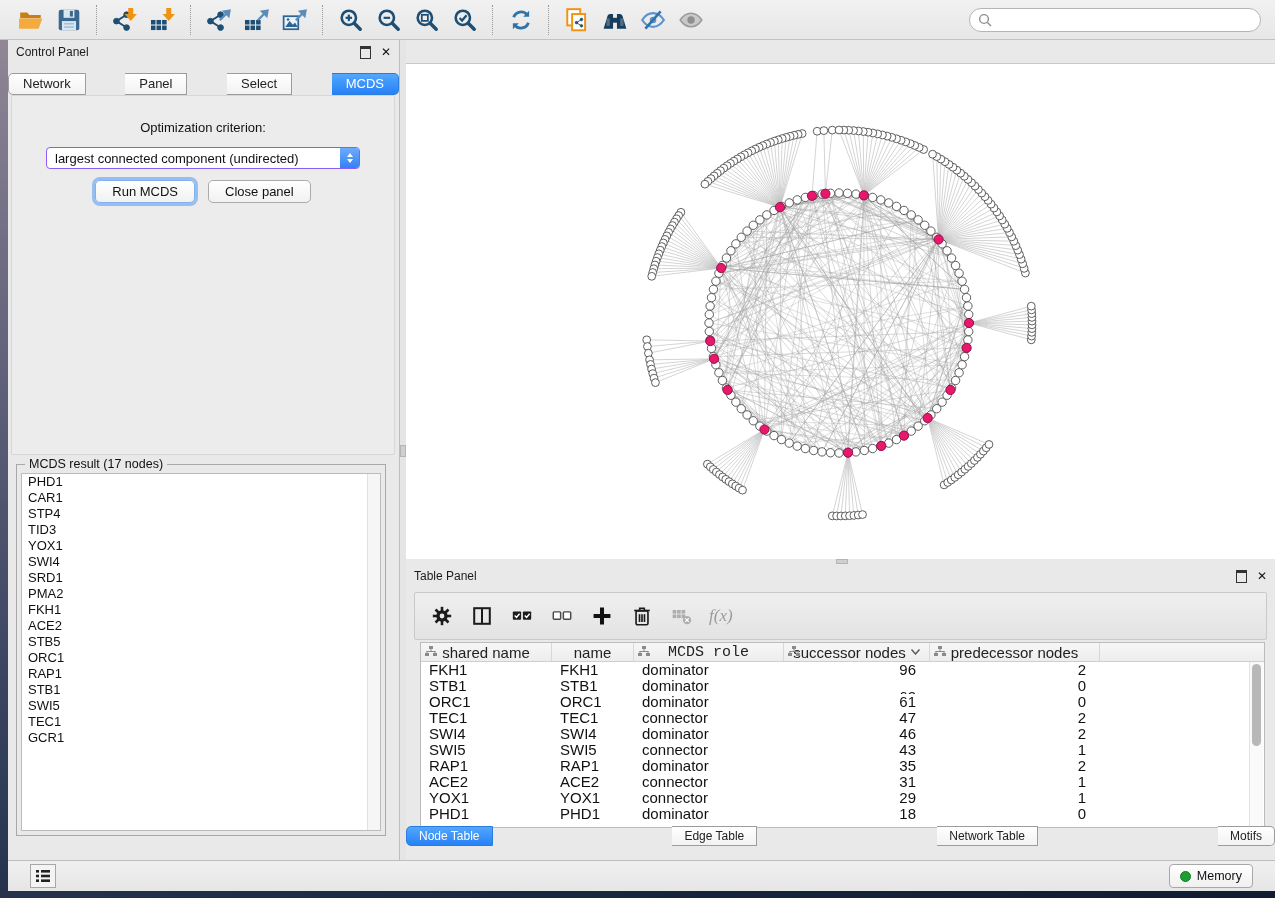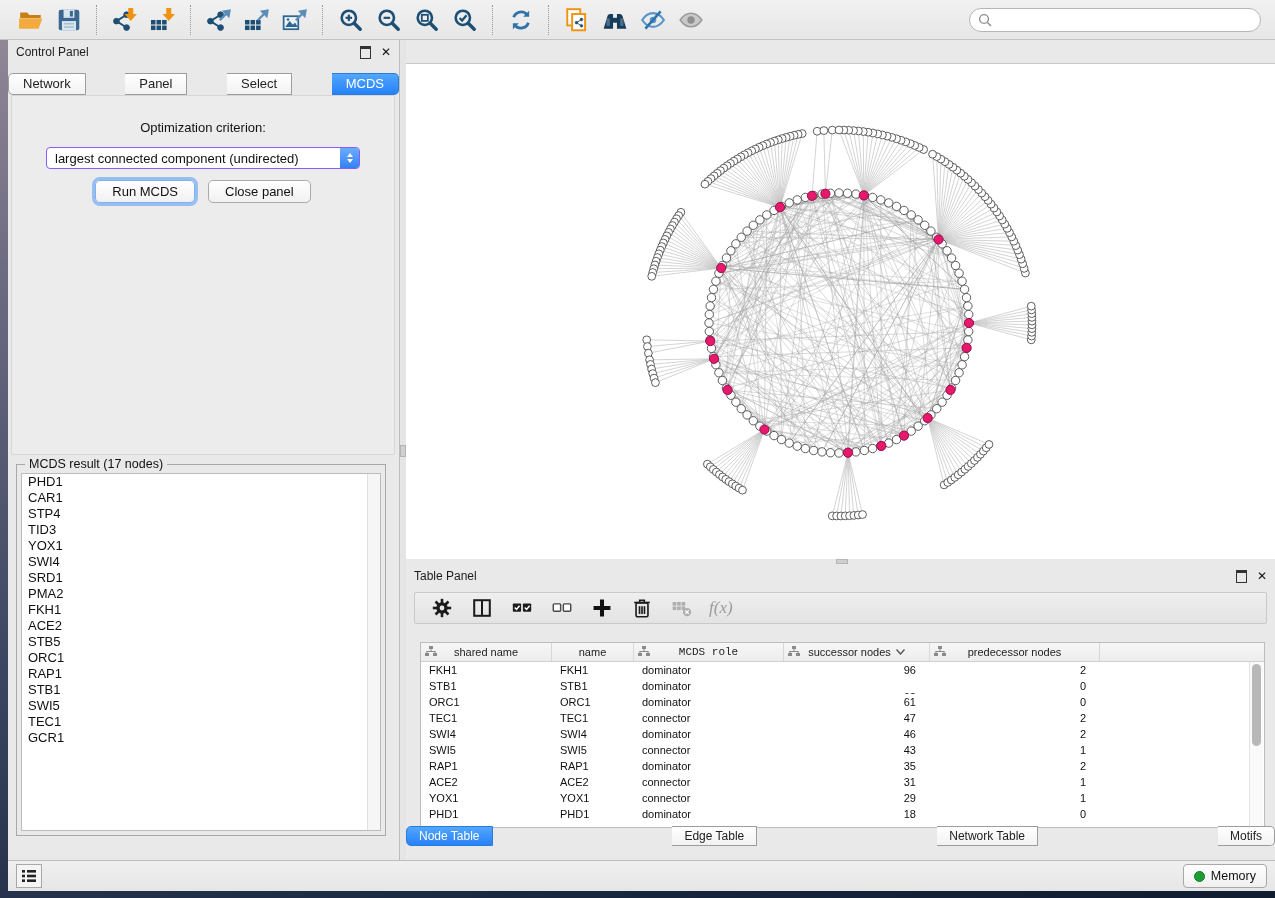--- a/index.html
+++ b/index.html
@@ -95,47 +95,47 @@
   .lights{display:flex;gap:8px;margin-left:10px;}
   .light{width:12px;height:12px;border-radius:50%;box-sizing:border-box;}
   .light.red{background:#fc5753;border:1px solid #df4744;}
   .light.yellow{background:#fdbc40;border:1px solid #de9f34;}
   .light.green{background:#33c748;border:1px solid #27aa35;}
   #net-title{position:absolute;left:0;right:0;text-align:center;font-size:12px;font-weight:bold;color:#222;}
   #net-canvas{position:absolute;left:0;top:23px;width:869px;height:496px;background:#fff;border-top:1px solid #c9c9c9;box-sizing:border-box;}
   
   #table-panel{position:absolute;left:406px;top:564px;width:869px;height:296px;background:#e9e9e9;}
   #tp-toolbar{
-    position:absolute;left:8px;top:28px;width:853px;height:32px;
+    position:absolute;left:8px;top:28px;width:853px;height:48px;
     background:linear-gradient(#efefef,#e3e3e3);border:1px solid #c9c9c9;border-radius:2px;box-sizing:border-box;
     display:flex;align-items:center;gap:14px;padding:0 14px;
   }
   .tp-tool{display:flex;align-items:center;justify-content:center;width:26px;height:26px;}
   #fx-label{font-family:"Liberation Serif","DejaVu Serif",serif;font-style:italic;font-size:17px;color:#9b9b9b;}
   #tp-table{
     position:absolute;left:14px;top:78px;width:1244px;height:186px;background:#fff;border:1px solid #bcbcbc;
-    box-sizing:border-box;font-size:11px;color:#111;overflow:hidden;
+    box-sizing:border-box;font-size:15px;color:#111;overflow:hidden;
   }
   #tp-table{width:845px;}
   .thead{display:flex;height:18px;background:linear-gradient(#f6f6f6,#ededed);border-bottom:1px solid #cfcfcf;}
   .th{position:relative;display:flex;align-items:center;justify-content:center;border-right:1px solid #d8d8d8;box-sizing:border-box;color:#222;}
   .th .hier{position:absolute;left:4px;top:3px;}
   .th .sort{margin-left:5px;}
   .tbody .tr{display:flex;height:16px;line-height:16px;}
   .td{box-sizing:border-box;padding:0 8px;white-space:nowrap;overflow:hidden;}
   .td.num{text-align:right;padding-right:14px;}
   #tp-scroll{position:absolute;top:19px;right:1px;bottom:1px;width:13px;background:#fafafa;border-left:1px solid #e3e3e3;}
   #tp-thumb{position:absolute;left:2px;top:2px;width:9px;height:82px;background:#b8b8b8;border-radius:5px;}
   #tp-tabs{position:absolute;left:0;bottom:14px;width:100%;}
   #tp-tabs .seg{font-size:12px;padding:2px 12px;}
   
   #status-bar{
     position:absolute;left:8px;top:860px;width:1267px;height:31px;
     background:linear-gradient(#f0f0f0,#e6e6e6);border-top:1px solid #bdbdbd;
-    display:flex;align-items:center;padding:0 8px;box-sizing:border-box;
+    display:flex;align-items:center;padding:0 22px;box-sizing:border-box;
   }
   #list-btn{width:24px;height:22px;background:#f4f4f4;border:1px solid #a8a8a8;display:flex;align-items:center;justify-content:center;}
   #memory-btn{
     margin-left:auto;height:22px;background:linear-gradient(#ffffff,#f0f0f0);border:1px solid #a8a8a8;border-radius:4px;
     display:flex;align-items:center;gap:6px;padding:0 10px;font-size:12.5px;color:#111;
   }
   #memory-dot{width:11px;height:11px;border-radius:50%;background:#1d9e33;border:1px solid #157a26;box-sizing:border-box;}
 </style>
 </head>
 <body>

